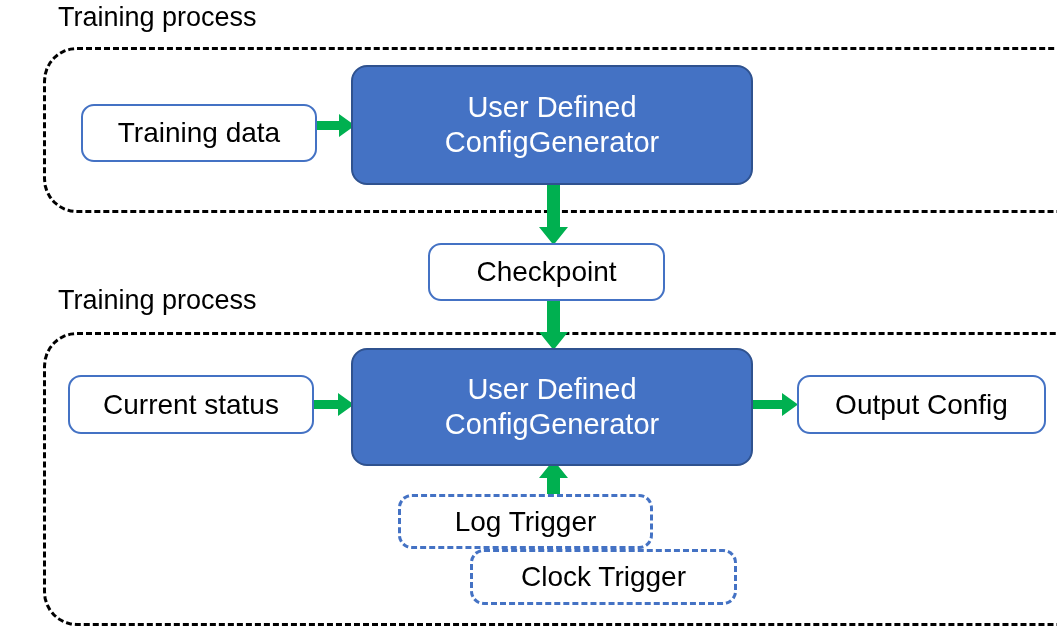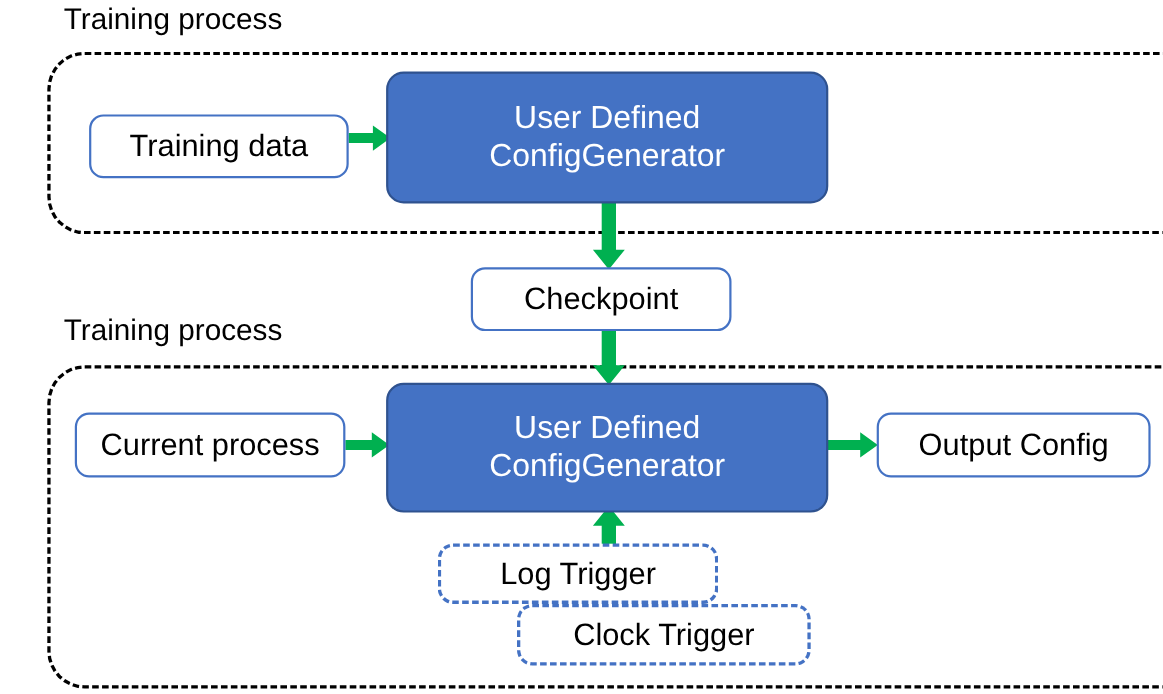--- a/index.html
+++ b/index.html
@@ -160,21 +160,21 @@
   <div class="arrow" id="arrow-checkpoint-to-process">
     <svg width="35" height="54" viewBox="0 0 35 54">
       <path d="M11 0 L24 0 L24 34 L32 34 L17.5 52 L3 34 L11 34 Z" fill="#00B050"></path>
     </svg>
   </div>
 
   <div class="section-title" id="inference-title">Training process</div>
 
   <div class="group-container" id="inference-container"></div>
 
-  <div class="plain-box" id="current-status-box">Current process</div>
+  <div class="plain-box" id="current-status-box">Current status</div>
 
   <div class="arrow" id="arrow-status-to-process">
     <svg width="42" height="35" viewBox="0 0 42 35">
       <path d="M0 13 L24 13 L24 6 L40 17.5 L24 29 L24 22 L0 22 Z" fill="#00B050"></path>
     </svg>
   </div>
 
   <div class="process-box" id="inference-process-box">
     <span>User Defined</span>
     <span>ConfigGenerator</span>

